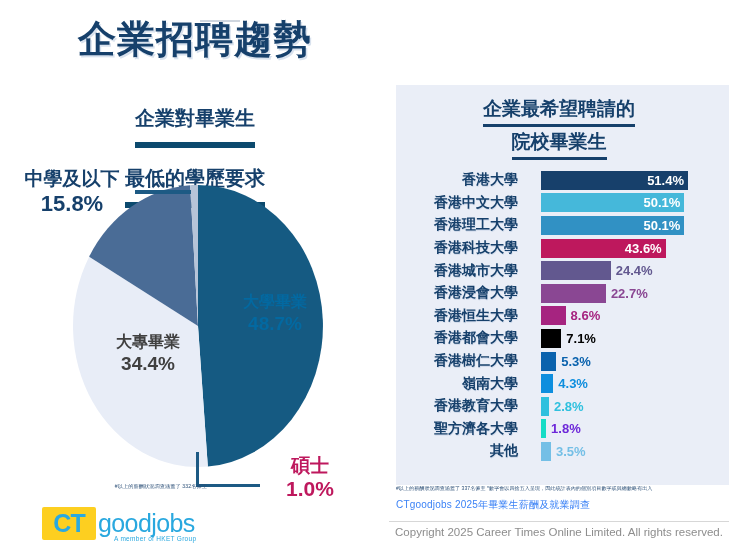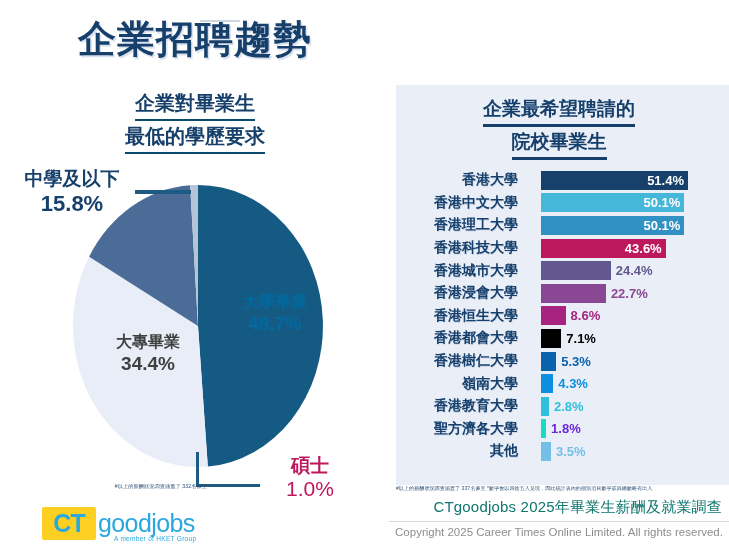--- a/index.html
+++ b/index.html
@@ -22,21 +22,21 @@
   }
 
   
   #pie-panel { position:absolute; left:0; top:0; width:390px; height:546px; }
 
   #pie-title {
     position:absolute; left:0; top:88px; width:390px;
     text-align:center; font-size:20px; font-weight:bold; line-height:30px;
     color:#16406b;
   }
-  #pie-title .ul { border-bottom:2px solid #0c4a6e; padding-bottom:1px; display:inline-block; }
+  #pie-title .ul { border-bottom:6px solid #0c4a6e; padding-bottom:9px; display:inline-block;margin-top:15px; }
 
   #pie-wrap { position:absolute; left:73px; top:185px; width:250px; height:282px; }
   #pie-svg  { width:250px; height:282px; display:block; }
 
   .pie-inlabel { position:absolute; text-align:center; line-height:1.22; pointer-events:none; }
   .pie-inlabel .nm  { font-size:16px; font-weight:bold; display:block; }
   .pie-inlabel .pct { font-size:19px; font-weight:bold; display:block; }
 
   #pie-label-degree  { left:215px; top:292px; width:120px; color:#0369a1; }
   #pie-label-diploma { left:88px;  top:332px; width:120px; color:#404040; }
@@ -46,21 +46,21 @@
     line-height:1.2; color:#16406b;
   }
   #pie-label-secondary .nm  { font-size:19px; font-weight:bold; display:block; }
   #pie-label-secondary .pct { font-size:22px; font-weight:bold; display:block; }
 
   #pie-label-master {
     position:absolute; left:262px; top:455px; width:96px; text-align:center;
     line-height:1.15; color:#be185d;
   }
   #pie-label-master .nm  { font-size:19px; font-weight:bold; display:block; }
-  #pie-label-master .pct { font-size:21px; font-weight:normal; display:block; }
+  #pie-label-master .pct { font-size:21px; font-weight:bold; display:block; }
 
   .leader { position:absolute; background:#1d5a84; }
   #leader-secondary { left:135px; top:190px; width:56px; height:4px; }
   #leader-master-v  { left:196px; top:452px; width:3px;  height:35px; }
   #leader-master-h  { left:196px; top:484px; width:64px; height:3px; }
 
   #pie-footnote {
     position:absolute; left:60px; top:484px; width:180px;
     font-size:4.6px; color:#2b4f77; letter-spacing:.1px; text-align:center;
     transform:scale(1.12); transform-origin:left top; white-space:nowrap;
@@ -108,22 +108,22 @@
   .bar-val.inside  { position:absolute; right:4px; color:#ffffff; }
   .bar-val.outside { margin-left:5px; }
 
   
   #bar-footnote {
     position:absolute; left:396px; top:486px; width:330px;
     font-size:4.6px; color:#2b4f77; letter-spacing:.05px; white-space:nowrap;
     transform:scale(1.1); transform-origin:left top;
   }
   #survey-caption {
-    position:absolute; left:396px; top:498px; width:326px; text-align:right;
-    font-size:15px; color:#0f766e; letter-spacing:.2px;
+    position:absolute; left:396px; top:498px; width:326px; text-align:left;
+    font-size:10px; color:#3b82f6; letter-spacing:.2px;
   }
   #footer-rule { position:absolute; left:389px; top:521px; width:340px; height:1px; background:#d7d7d7; }
   #copyright {
     position:absolute; left:389px; top:526px; width:340px; text-align:center;
     font-size:11.5px; color:#8d8d8d;
   }
 </style>
 </head>
 <body>
 

